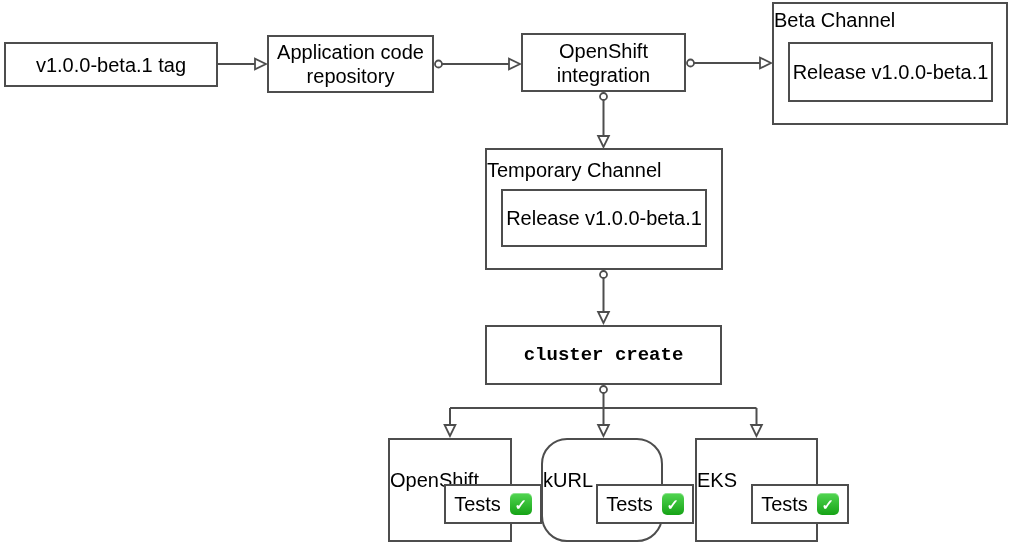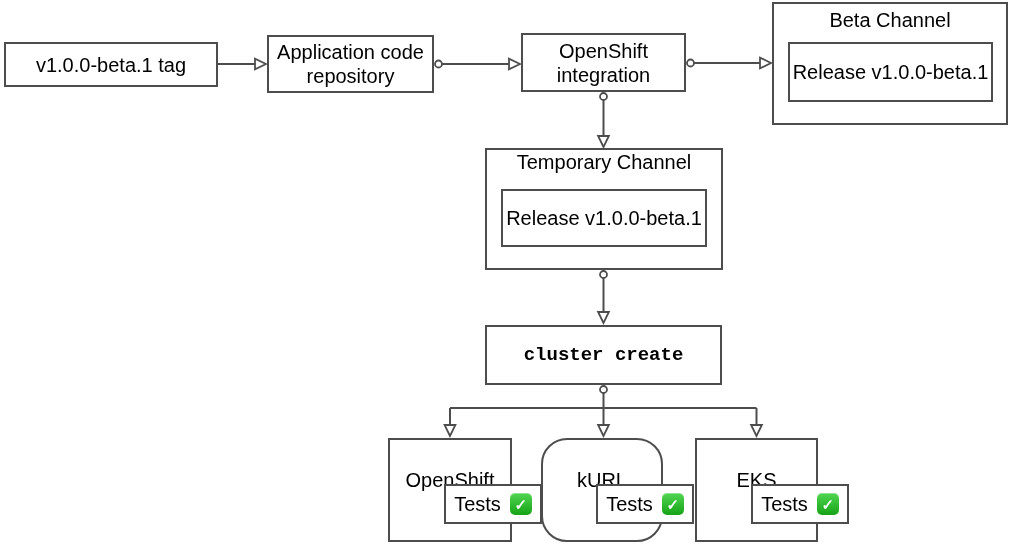--- a/index.html
+++ b/index.html
@@ -13,23 +13,23 @@
   svg.edges{position:absolute;left:0;top:0;}
   .eline{stroke:var(--connector,#4d4d4d);stroke-width:2;fill:none;}
   .edot{stroke:var(--connector,#4d4d4d);stroke-width:1.8;fill:#fff;}
   .ehead{stroke:var(--connector,#4d4d4d);stroke-width:1.8;fill:#fff;stroke-linejoin:miter;}
   .box{
     position:absolute;box-sizing:border-box;background:#fff;
     border:2px solid var(--border,#4d4d4d);
     display:flex;align-items:center;justify-content:center;
     text-align:center;font-size:20px;line-height:24px;
   }
-  .channel{flex-direction:column;justify-content:flex-start;align-items:center;}
+  .channel{flex-direction:column;justify-content:flex-start;align-items:flex-start;}
   .pad4{padding-top:4px;}
-  .pad7{padding-top:0;}
+  .pad7{padding-top:8px;}
   .pad10{padding-top:28px;}
   .inner{
     position:absolute;box-sizing:border-box;background:#fff;
     border:2px solid var(--border,#4d4d4d);
     display:flex;align-items:center;justify-content:center;
     font-size:20px;line-height:24px;text-align:center;
   }
   .tests{gap:9px;margin-left:42px;}
   .mono{
     font-family:"Liberation Mono","DejaVu Sans Mono",monospace;

